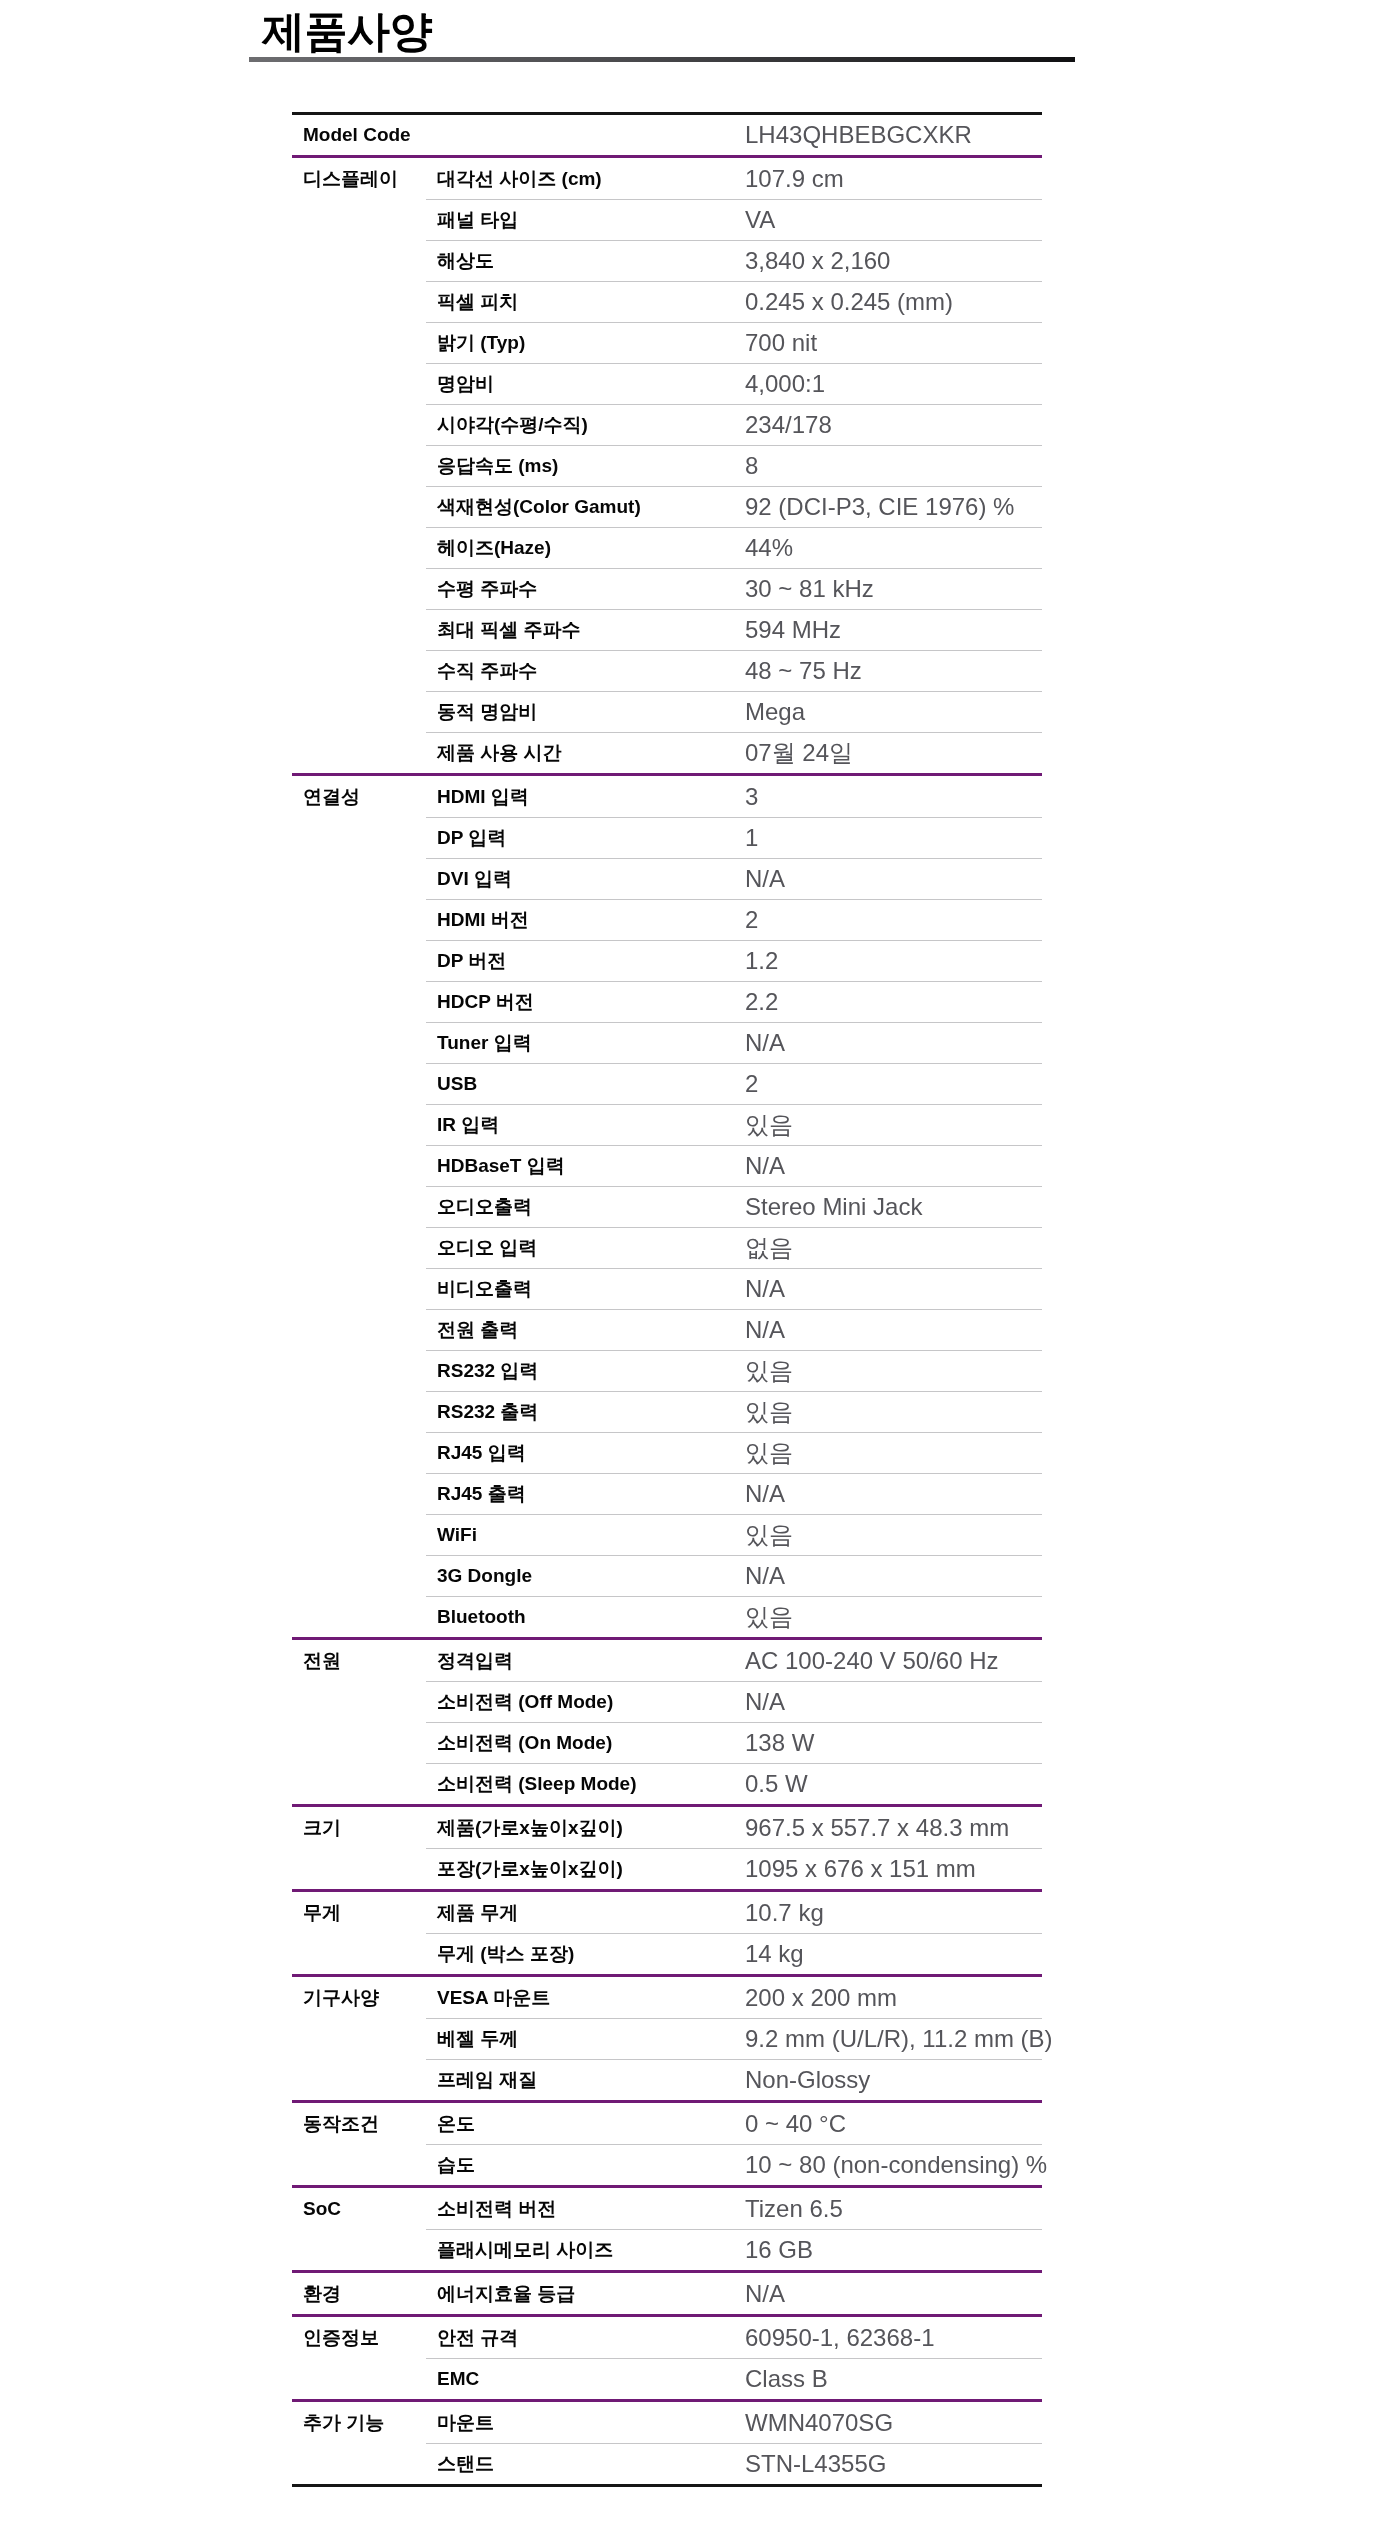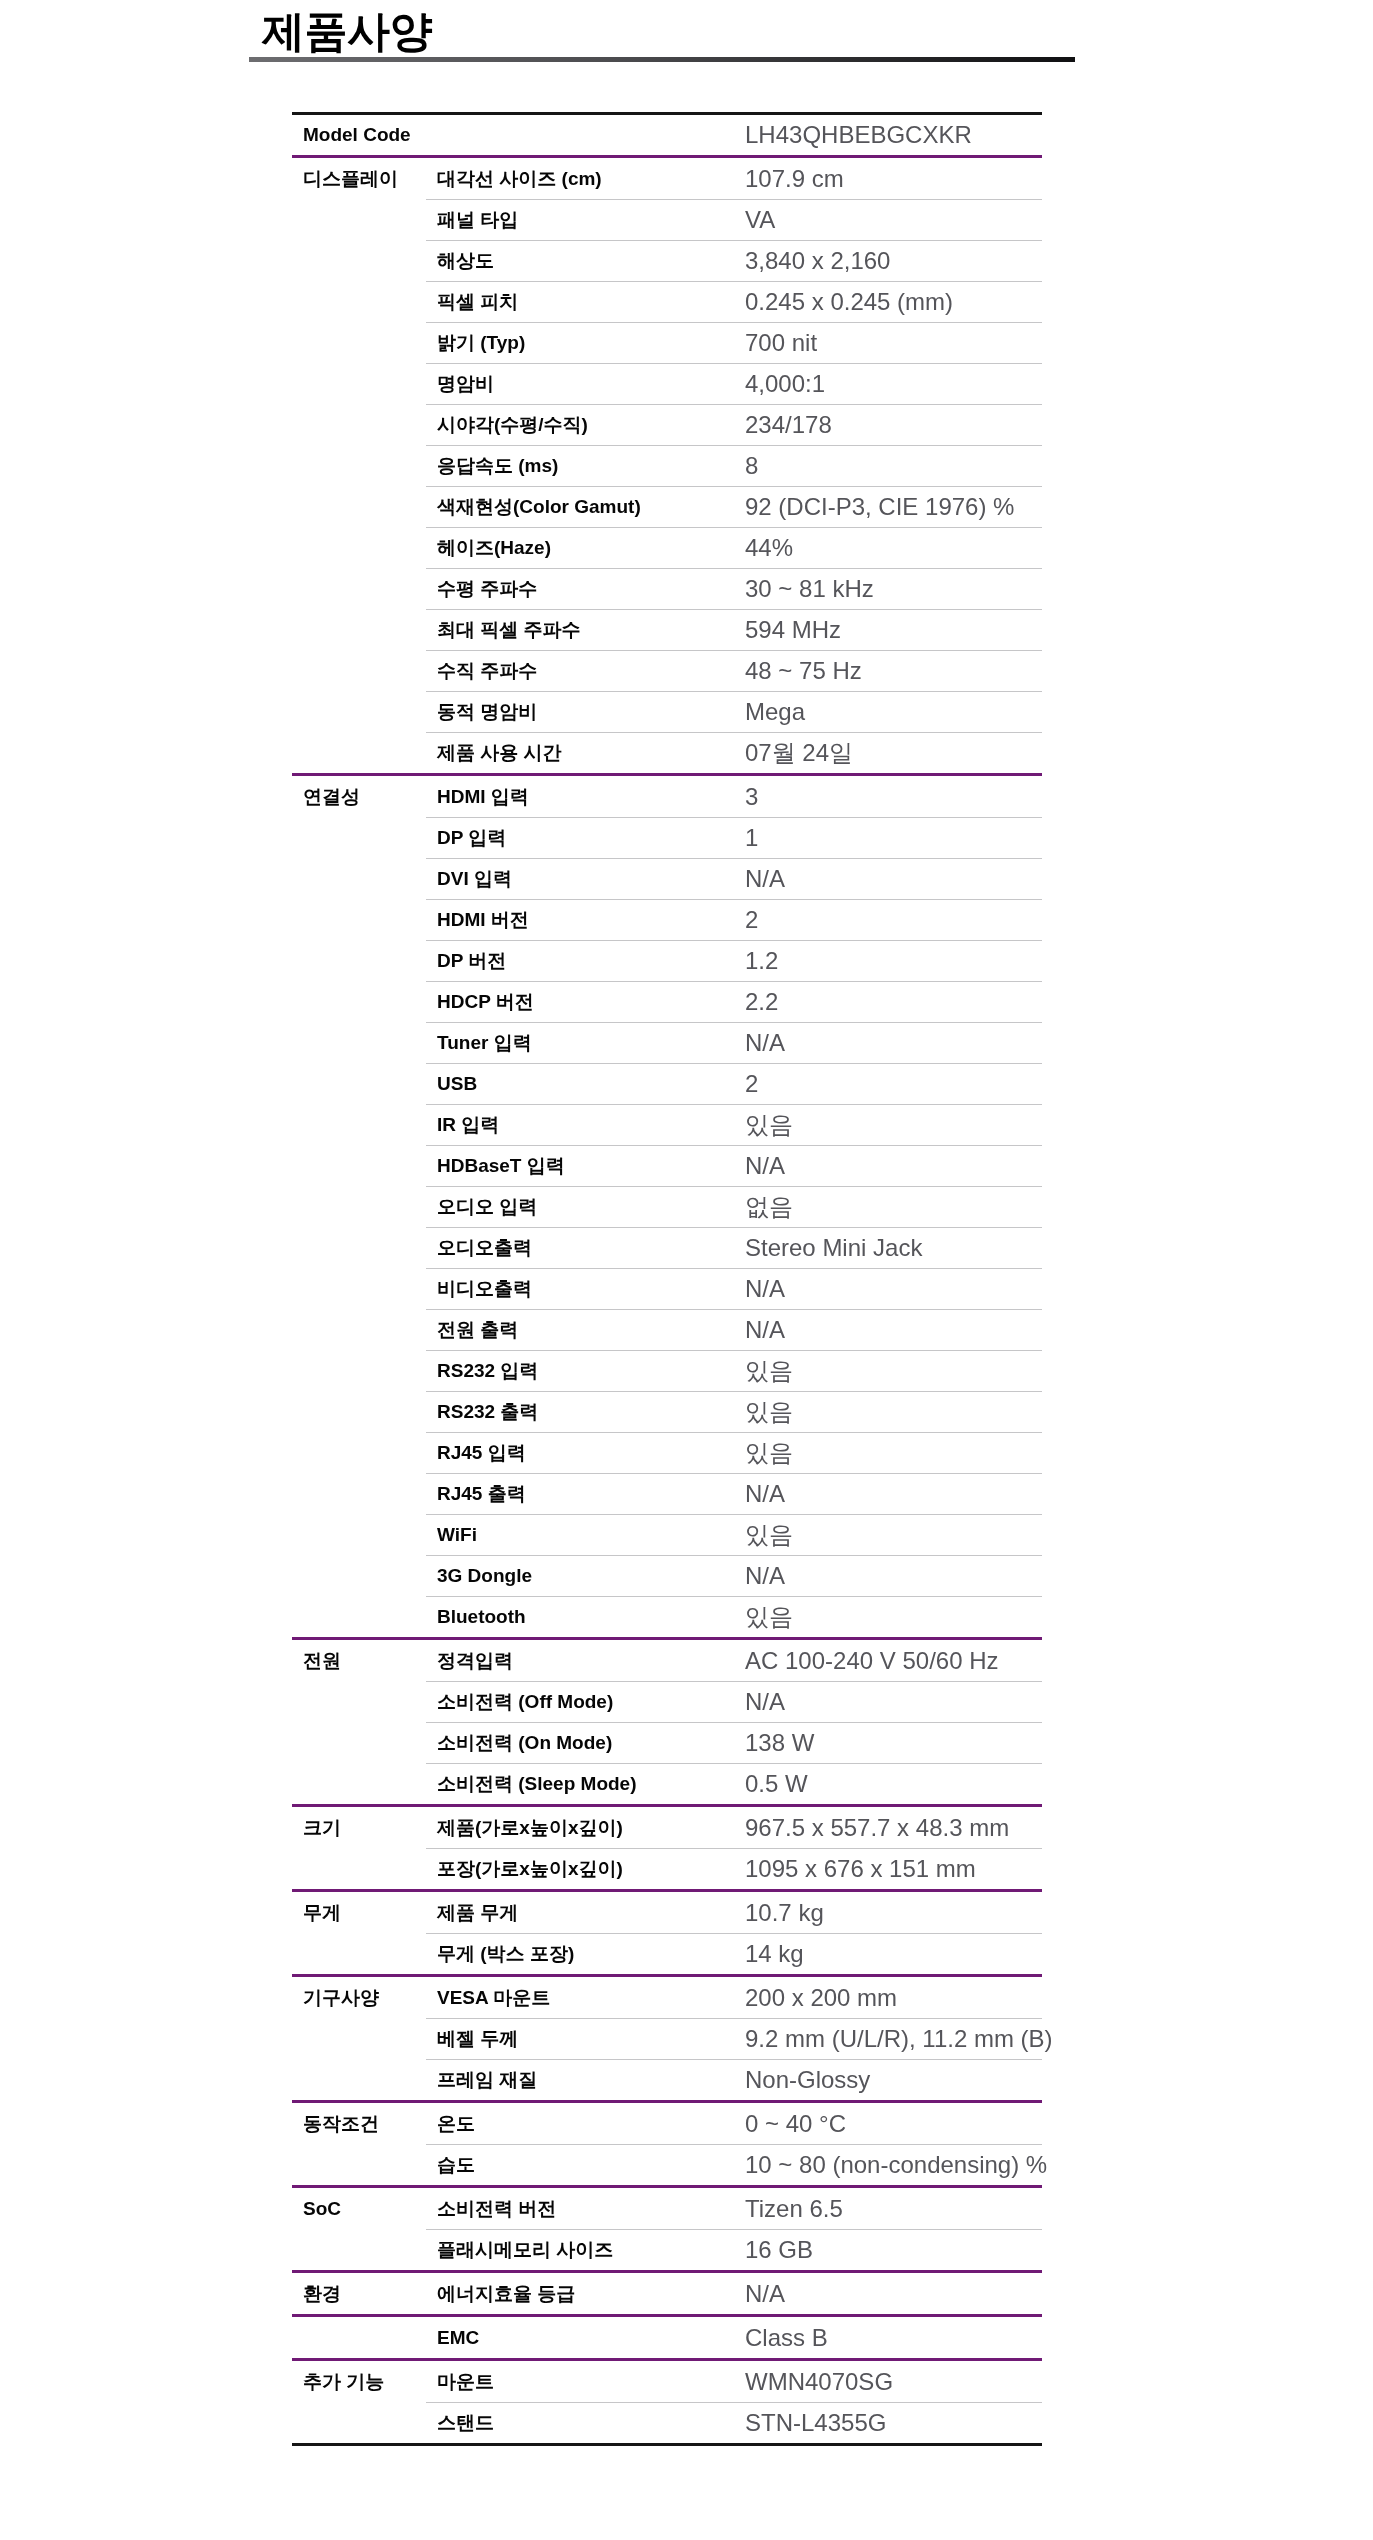--- a/index.html
+++ b/index.html
@@ -219,27 +219,27 @@
     <div class="cell spec">IR 입력</div>
     <div class="cell value">있음</div>
   </div>
         <div class="row">
     <div class="cell cat"></div>
     <div class="cell spec">HDBaseT 입력</div>
     <div class="cell value">N/A</div>
   </div>
         <div class="row">
     <div class="cell cat"></div>
+    <div class="cell spec">오디오출력</div>
+    <div class="cell value">Stereo Mini Jack</div>
+  </div>
+        <div class="row">
+    <div class="cell cat"></div>
     <div class="cell spec">오디오 입력</div>
     <div class="cell value">없음</div>
-  </div>
-        <div class="row">
-    <div class="cell cat"></div>
-    <div class="cell spec">오디오출력</div>
-    <div class="cell value">Stereo Mini Jack</div>
   </div>
         <div class="row">
     <div class="cell cat"></div>
     <div class="cell spec">비디오출력</div>
     <div class="cell value">N/A</div>
   </div>
         <div class="row">
     <div class="cell cat"></div>
     <div class="cell spec">전원 출력</div>
     <div class="cell value">N/A</div>
@@ -368,20 +368,25 @@
   </div>
       </div>
       <div class="section">
         <div class="row">
     <div class="cell cat">환경</div>
     <div class="cell spec">에너지효율 등급</div>
     <div class="cell value">N/A</div>
   </div>
       </div>
       <div class="section">
+        <div class="row">
+    <div class="cell cat">인증정보</div>
+    <div class="cell spec">안전 규격</div>
+    <div class="cell value">60950-1, 62368-1</div>
+  </div>
         <div class="row">
     <div class="cell cat"></div>
     <div class="cell spec">EMC</div>
     <div class="cell value">Class B</div>
   </div>
       </div>
       <div class="section">
         <div class="row">
     <div class="cell cat">추가 기능</div>
     <div class="cell spec">마운트</div>

